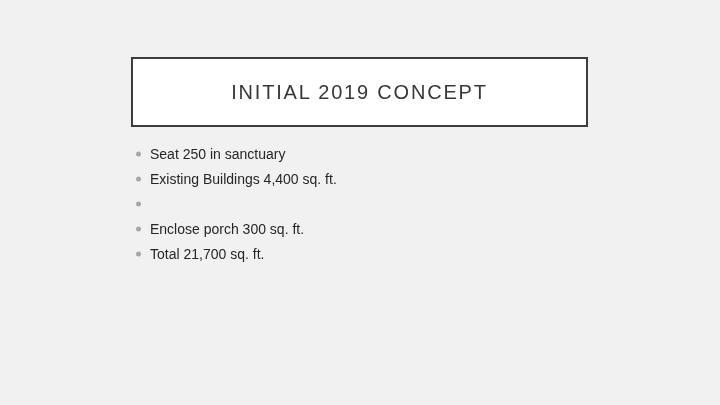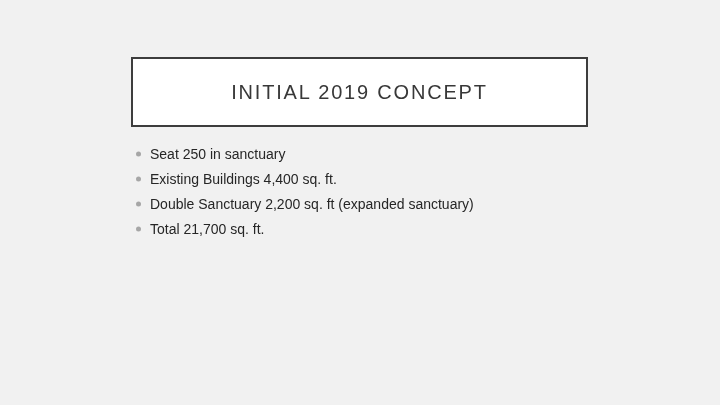--- a/index.html
+++ b/index.html
@@ -78,21 +78,24 @@
     <li>
       <span class="dot"></span>
       <span>Seat 250 in sanctuary</span>
     </li>
     <li>
       <span class="dot"></span>
       <span>Existing Buildings 4,400 sq. ft.</span>
     </li>
     <li>
       <span class="dot"></span>
-      <span>Double Sanctuary 2,200 sq. ft (expanded sanctuary)</span>
+    </li>
+    <li>
+      <span class="dot"></span>
+      <span>Enclose porch 300 sq. ft.</span>
     </li>
     <li>
       <span class="dot"></span>
       <span>Total 21,700 sq. ft.</span>
     </li>
   </ul>
 
 </div>
 
 </body></html>

